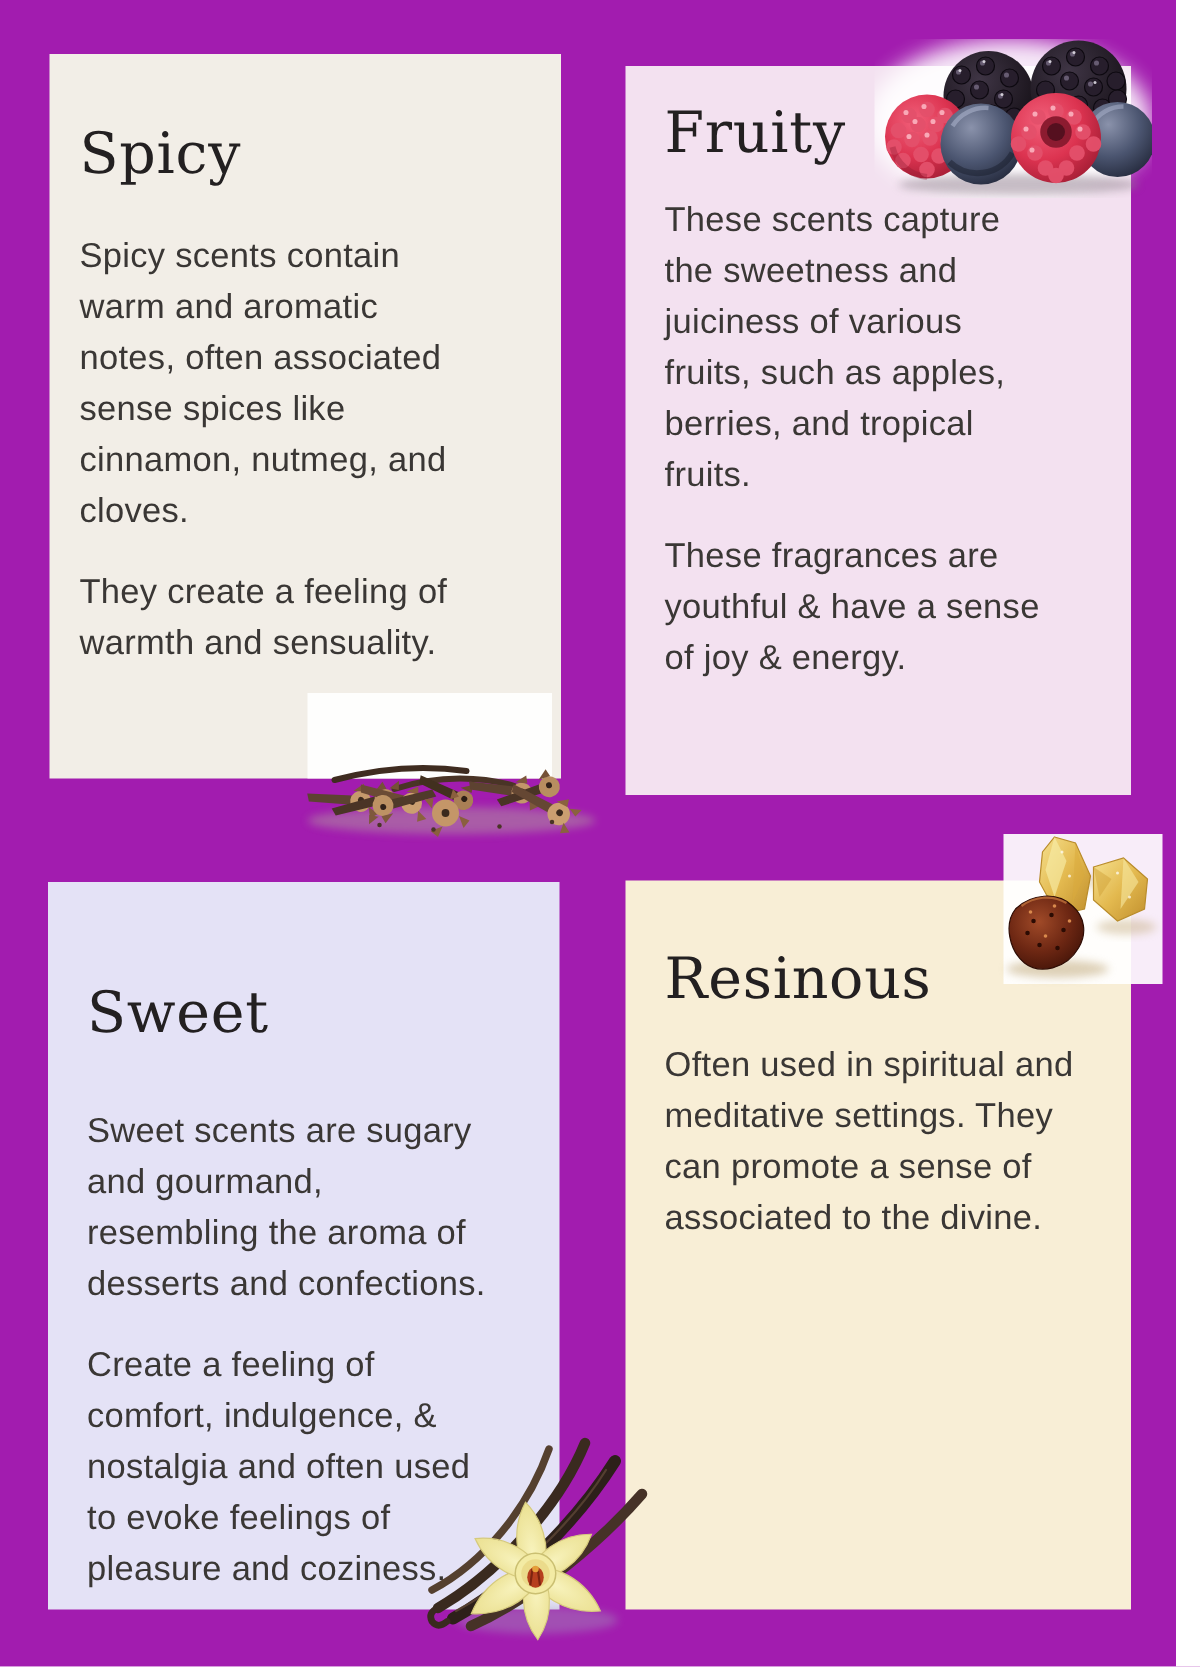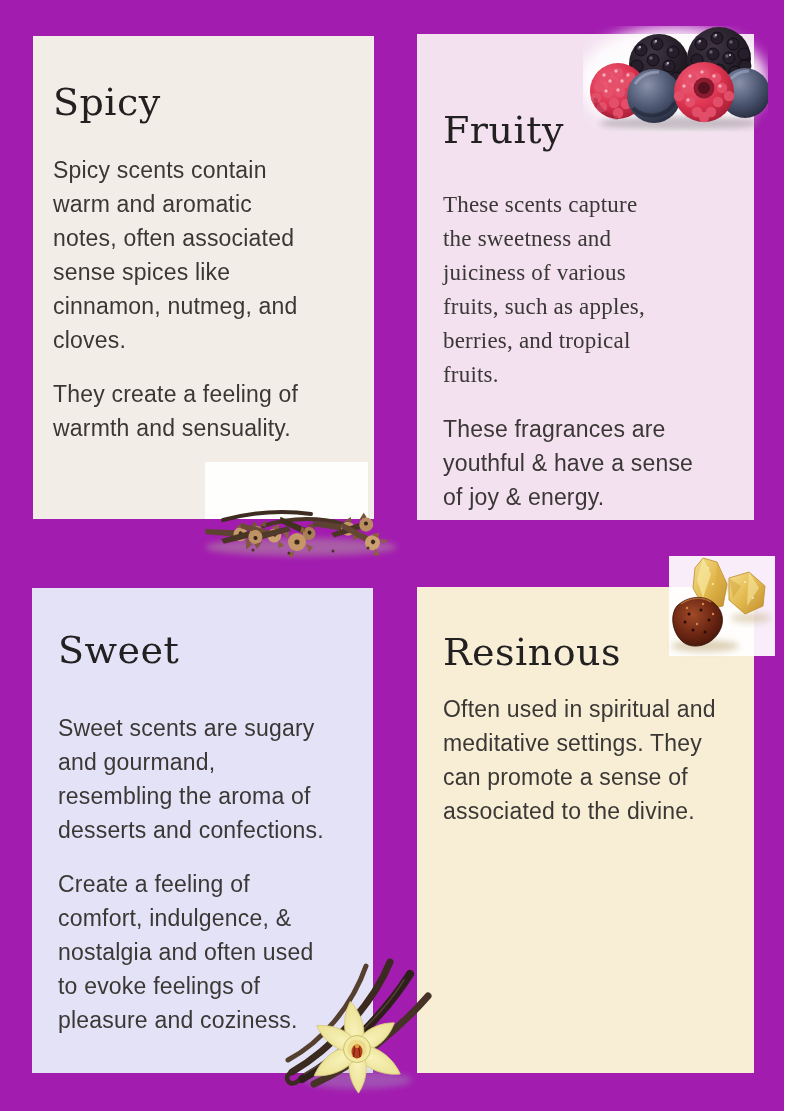--- a/index.html
+++ b/index.html
@@ -5,39 +5,39 @@
   html,body{margin:0;padding:0;background:#ffffff;}
   .page{
     position:relative;
     width:784px;height:1111px;
     background:#a21caf;
     overflow:hidden;
     font-family:"Liberation Sans", sans-serif;
   }
   .card{position:absolute;box-sizing:border-box;}
   .card-spicy   {left:33px; top:36px;  width:341px;height:483px;padding:46px 16px 0 20px;}
-  .card-fruity  {left:417px;top:34px;  width:337px;height:486px;padding:76px 14px 0 26px;}
-  .card-sweet   {left:32px; top:588px; width:341px;height:485px;padding:42px 14px 0 26px;}
+  .card-fruity  {left:417px;top:44px;  width:337px;height:486px;padding:24px 14px 0 26px;}
+  .card-sweet   {left:32px; top:588px; width:341px;height:485px;padding:67px 14px 0 26px;}
   .card-resinous{left:417px;top:587px; width:337px;height:486px;padding:45px 14px 0 26px;}
   .card-title{
     margin:0;
     font-family:"DejaVu Serif","Liberation Serif",serif;
     font-weight:500;
     font-size:38px;line-height:40px;
     letter-spacing:.5px;
     color:#232021;
   }
   .body{
     margin:0;
     font-size:23px;line-height:34px;letter-spacing:.2px;
     color:#3a3735;
     white-space:pre;
   }
   .card-spicy    .p1{margin-top:31px;}
-  .card-fruity   .p1{margin-top:38px;font-family:Liberation Serif, serif;}
+  .card-fruity   .p1{margin-top:21px;}
   .card-sweet    .p1{margin-top:41px;}
   .card-resinous .p1{margin-top:35px;}
   .p2{margin-top:20px;}
   .img{position:absolute;}
   .img-berries{left:583px;top:26px;}
   .img-cloves {left:193px;top:462px;}
   .img-resin  {left:653px;top:554px;}
   .img-vanilla{left:284px;top:952px;}
 </style>
 </head>

